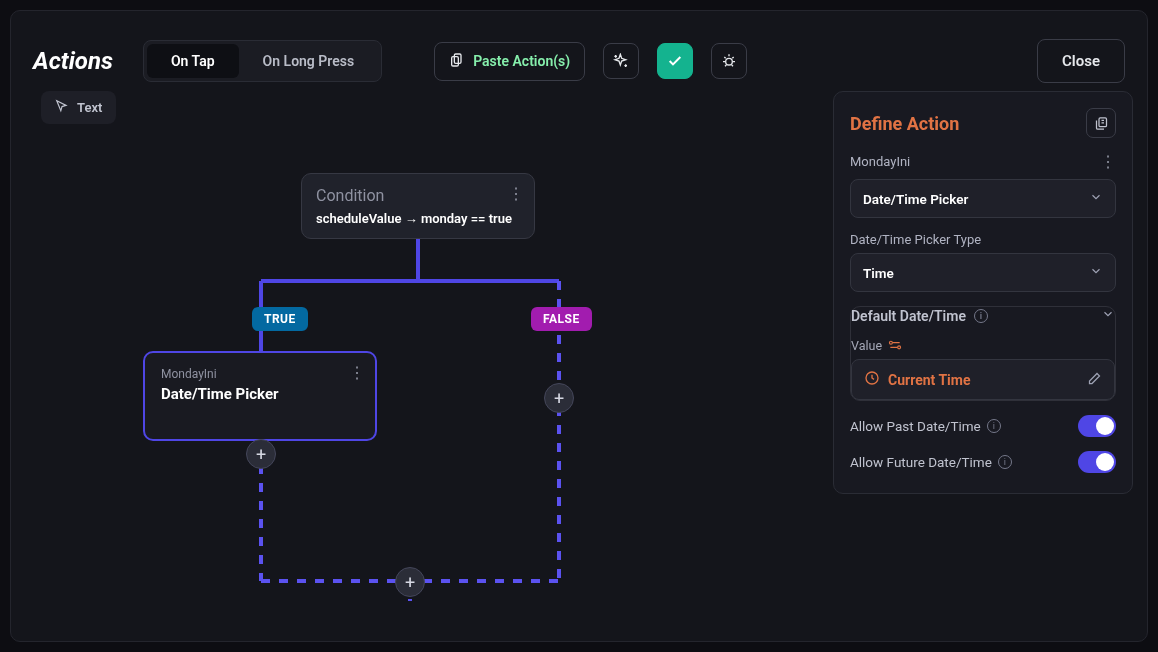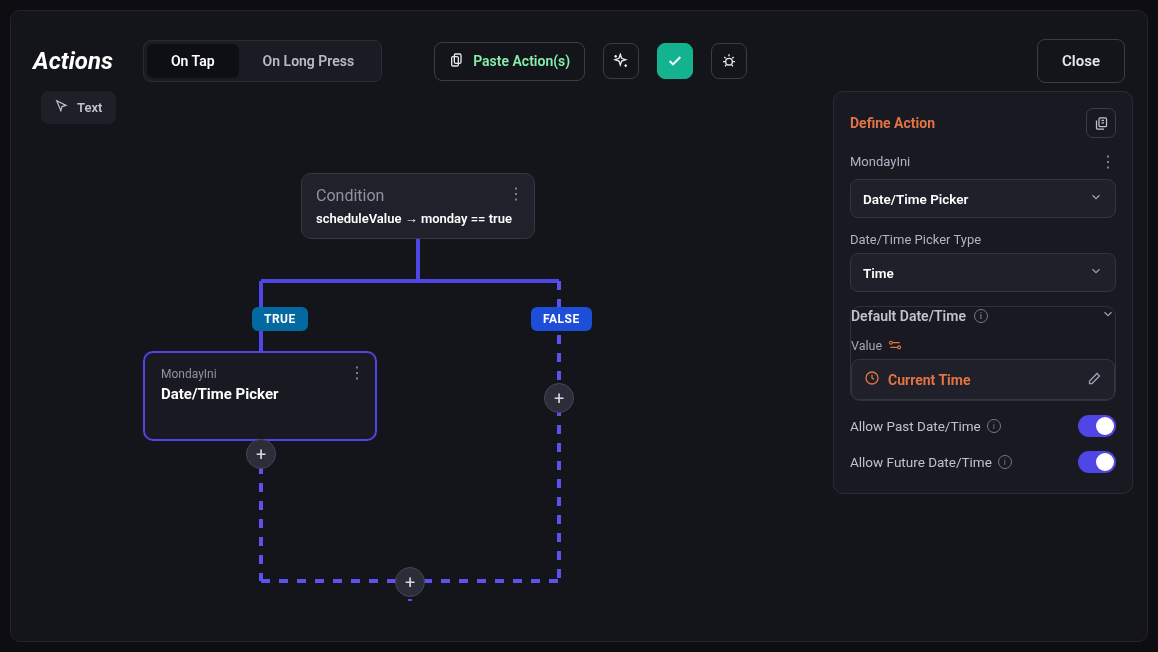--- a/index.html
+++ b/index.html
@@ -143,21 +143,21 @@
   .badge {
     position: absolute;
     padding: 5px 12px;
     font-size: 12px;
     font-weight: 700;
     border-radius: 6px;
     color: #fff;
     letter-spacing: 0.5px;
   }
   .badge.true { left: 241px; top: 176px; background: #0369a1; }
-  .badge.false { left: 520px; top: 176px; background: #1d4ed8; }
+  .badge.false { left: 520px; top: 176px; background: #a21caf; }
   .plus-btn {
     position: absolute;
     width: 30px; height: 30px;
     background: #2b2d38;
     border: 1px solid #44465a;
     border-radius: 50%;
     display: flex; align-items: center; justify-content: center;
     color: #d6d8e3;
     font-size: 18px;
     cursor: pointer;
@@ -175,21 +175,21 @@
     border: 1px solid #2a2c35;
     border-radius: 10px;
     padding: 16px;
   }
   .panel-head {
     display: flex;
     align-items: center;
     justify-content: space-between;
     margin-bottom: 14px;
   }
-  .panel-title { color: #e17344; font-size: 14px; font-weight: 700; }
+  .panel-title { color: #e17344; font-size: 18px; font-weight: 700; }
   .panel-copy {
     width: 30px; height: 30px;
     border: 1px solid #3a3c47;
     border-radius: 7px;
     display: flex; align-items: center; justify-content: center;
     cursor: pointer;
   }
   .panel-row {
     display: flex;
     align-items: center;

